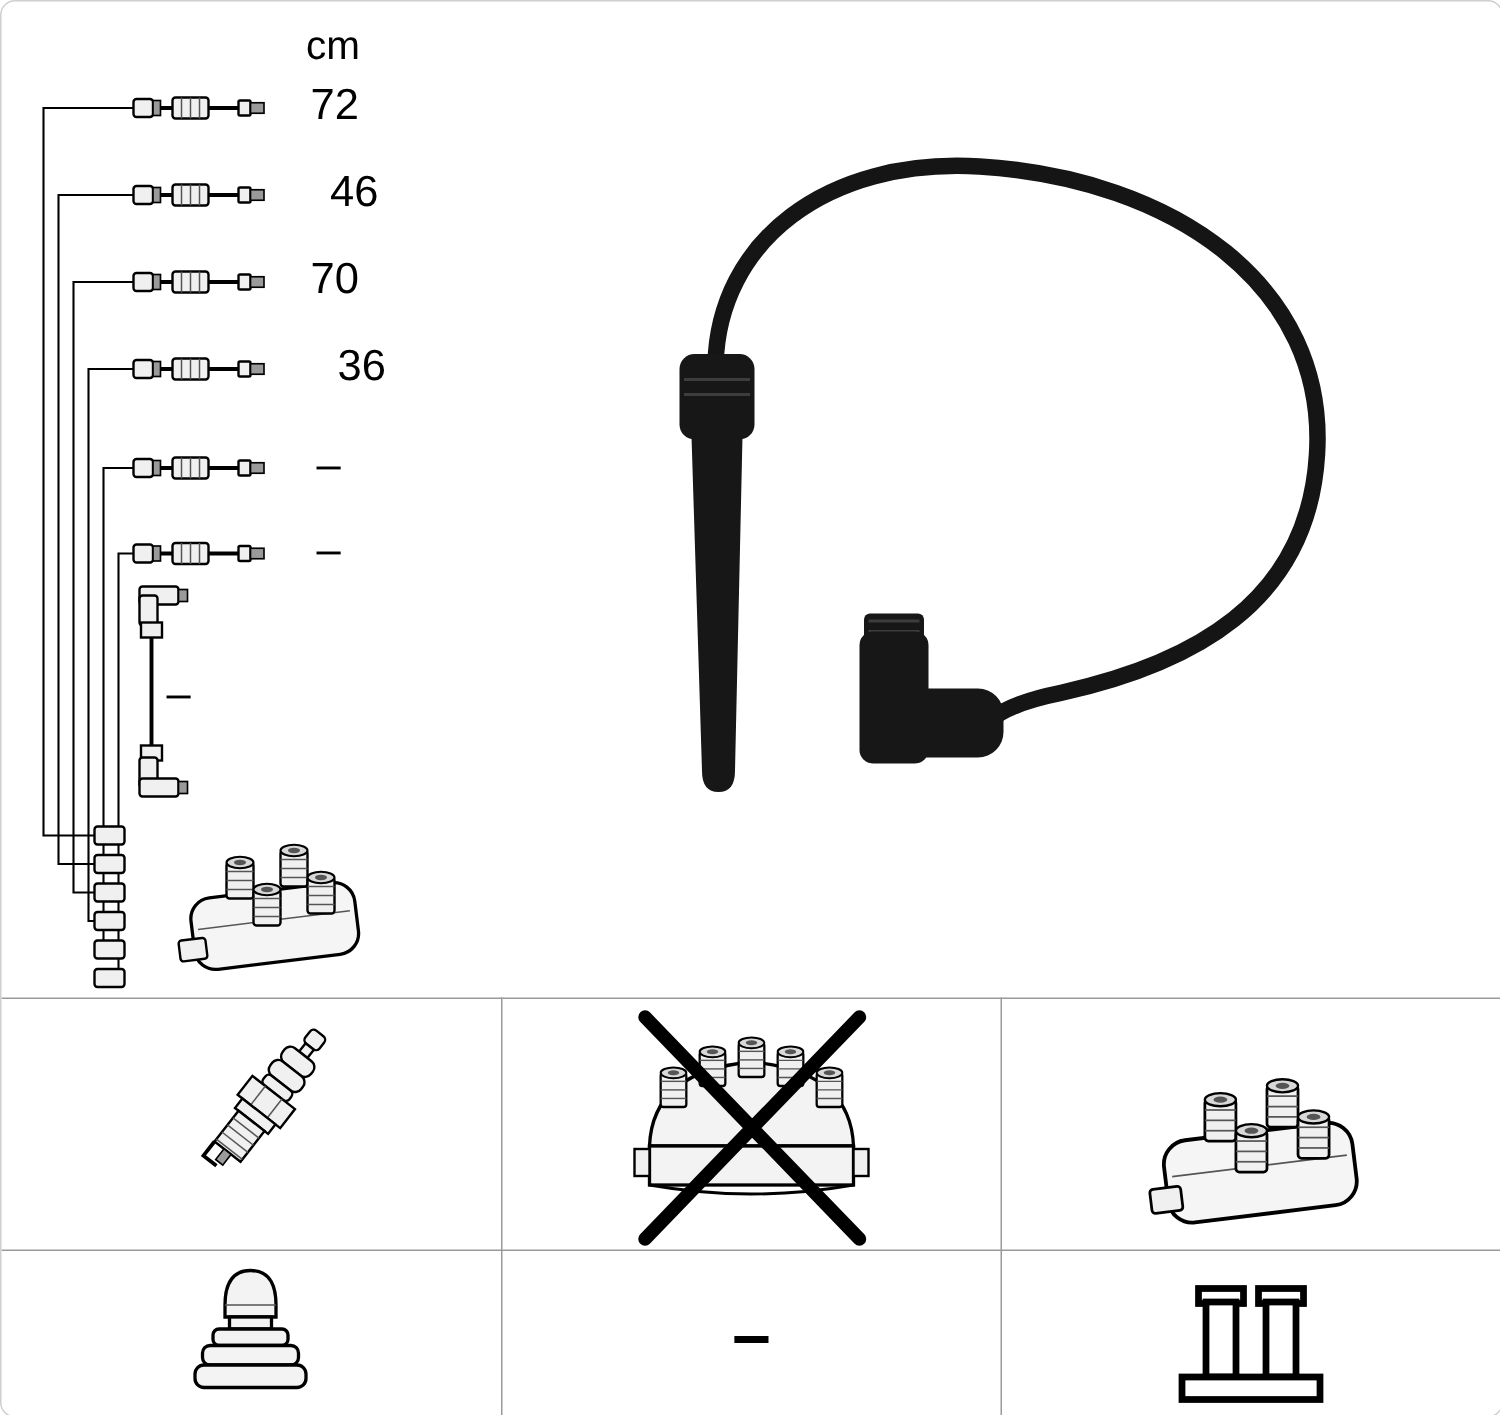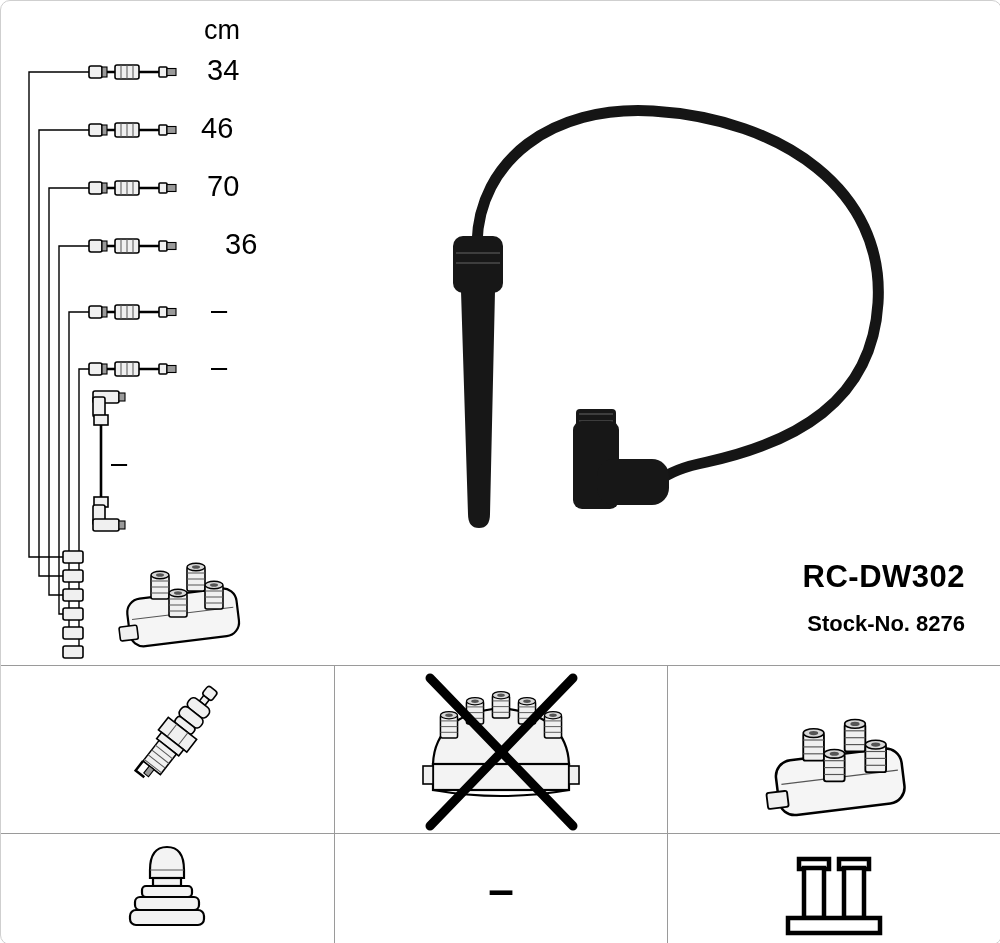--- a/index.html
+++ b/index.html
@@ -110,22 +110,22 @@
       <rect x="93" y="496" width="14" height="10" class="lt"></rect>
       <rect x="92" y="504" width="12" height="20" rx="2" class="lt"></rect>
       <rect x="92" y="518" width="26" height="12" rx="2" class="lt"></rect>
       <rect x="118" y="520" width="6" height="8" class="md"></rect>
     </g>
 
     <use href="#coil" transform="translate(115,540)"></use>
   </svg>
 
   <div class="lbl unit" style="left:203px;top:16px">cm</div>
-  <div class="lbl" style="left:206px;top:55px">34</div>
-  <div class="lbl" style="left:200px;top:113px">46</div>
+  <div class="lbl" style="left:206px;top:55px">72</div>
+  <div class="lbl" style="left:219px;top:113px">46</div>
   <div class="lbl" style="left:206px;top:171px">70</div>
   <div class="lbl" style="left:224px;top:229px">36</div>
   <div class="lbl" style="left:210px;top:295px">–</div>
   <div class="lbl" style="left:210px;top:352px">–</div>
   <div class="lbl" style="left:110px;top:448px">–</div>
 
   <svg class="abs" style="left:400px;top:90px" width="520" height="470" viewBox="0 0 520 470">
     <path class="bigwire" d="M76,152 C78,70 150,14 252,20 C382,28 484,100 477,212 C471,312 392,352 306,371 C286,375 268,381 258,390"></path>
 
     <g>
@@ -137,24 +137,20 @@
 
     <g>
       <rect x="175" y="318" width="40" height="18" rx="4" class="boot"></rect>
       <line x1="178" y1="323" x2="212" y2="323" class="rib"></line>
       <line x1="178" y1="330" x2="212" y2="330" class="rib"></line>
       <rect x="172" y="330" width="46" height="88" rx="9" class="boot"></rect>
       <rect x="196" y="368" width="72" height="46" rx="17" class="boot"></rect>
     </g>
   </svg>
 
-  <div class="product" style="right:36px;top:558px">
-    <div class="code">RC-DW302</div>
-    <div class="stock">Stock-No. 8276</div>
-  </div>
 
   <div class="grid-line h" style="top:664px"></div>
   <div class="grid-line h" style="top:832px"></div>
   <div class="grid-line v" style="left:333px"></div>
   <div class="grid-line v" style="left:666px"></div>
 
   <svg class="abs" style="left:0;top:665px" width="333" height="168" viewBox="0 0 333 168">
     <g transform="translate(163,86) rotate(38)">
       <rect x="-6" y="-80" width="12" height="11" rx="3" class="lt"></rect>
       <rect x="-3.5" y="-69" width="7" height="7" class="lt"></rect>

